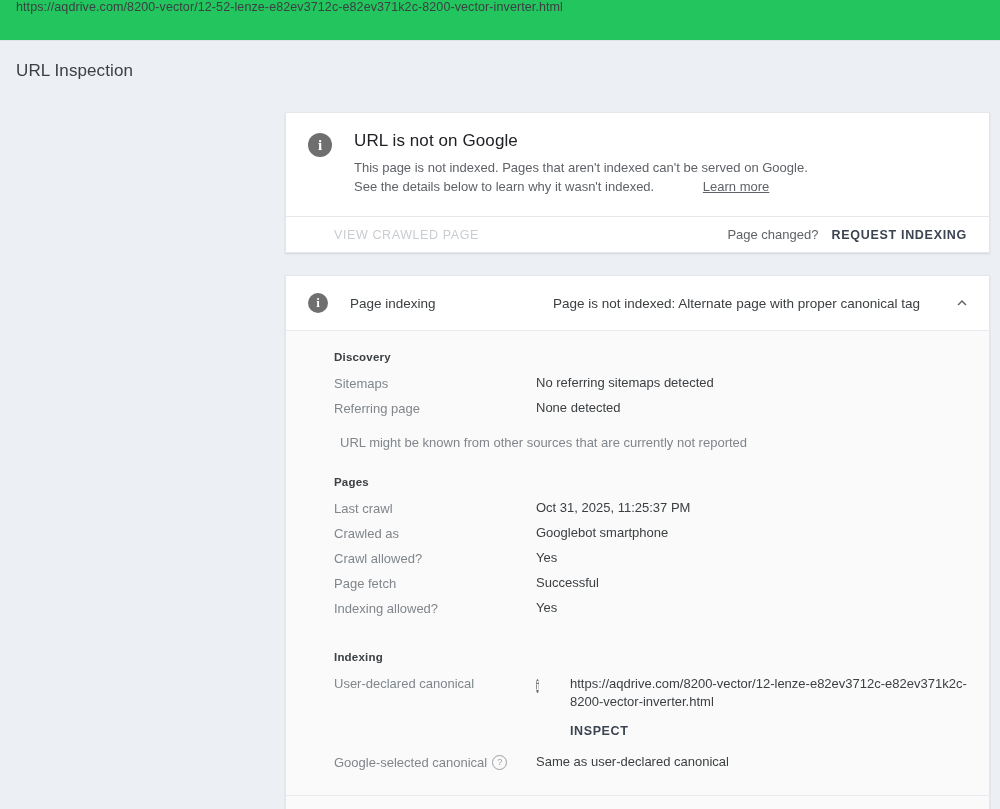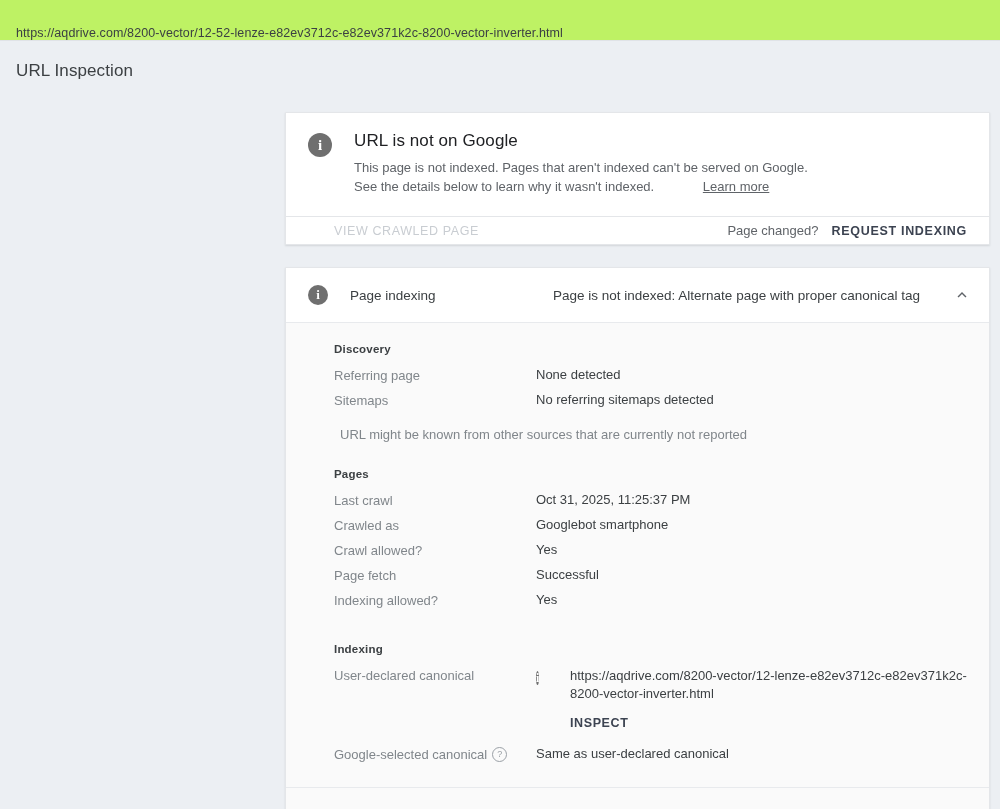--- a/index.html
+++ b/index.html
@@ -11,24 +11,24 @@
     height: 809px;
     background: #eceff3;
     font-family: "Liberation Sans", sans-serif;
     color: #3c4043;
     overflow: hidden;
   }
 
   
   .urlbar {
     height: 41px;
-    background: #bef264;
+    background: #22c55e;
     border-bottom: 1px solid #e0e3e7;
     display: flex;
-    align-items: flex-end;
+    align-items: flex-start;
     padding: 0 4px 0 16px;
     box-sizing: border-box;
   }
   .urlbar-text {
     font-size: 12.5px;
     color: #3c4043;
     letter-spacing: 0.1px;
     white-space: nowrap;
   }
 
@@ -99,21 +99,21 @@
     line-height: 19px;
     max-width: 455px;
   }
   .status-desc a {
     color: #5f6368;
     padding-left: 45px;
   }
 
   .card-actions {
     border-top: 1px solid #e4e6e9;
-    height: 28px;
+    height: 36px;
     display: flex;
     align-items: center;
     padding: 0 22px 0 48px;
     box-sizing: border-box;
   }
   .btn-text {
     font-size: 12.5px;
     letter-spacing: 0.7px;
     font-weight: bold;
     color: #3c4351;
@@ -298,26 +298,26 @@
             <path d="M7.4 15.4 12 10.8l4.6 4.6 1.4-1.4-6-6-6 6z" fill="currentColor"></path>
           </svg>
       </span>
     </div>
 
     <div class="detail-body">
 
       <div class="section">
         <div class="section-title">Discovery</div>
         <div class="row">
+          <div class="row-label">Sitemaps</div>
+          <div class="row-value">No referring sitemaps detected</div>
+        </div>
+        <div class="row">
           <div class="row-label">Referring page</div>
           <div class="row-value">None detected</div>
-        </div>
-        <div class="row">
-          <div class="row-label">Sitemaps</div>
-          <div class="row-value">No referring sitemaps detected</div>
         </div>
         <div class="row-note">URL might be known from other sources that are currently not reported</div>
       </div>
 
       <div class="section">
         <div class="section-title">Pages</div>
         <div class="row">
           <div class="row-label">Last crawl</div>
           <div class="row-value">Oct 31, 2025, 11:25:37 PM</div>
         </div>

